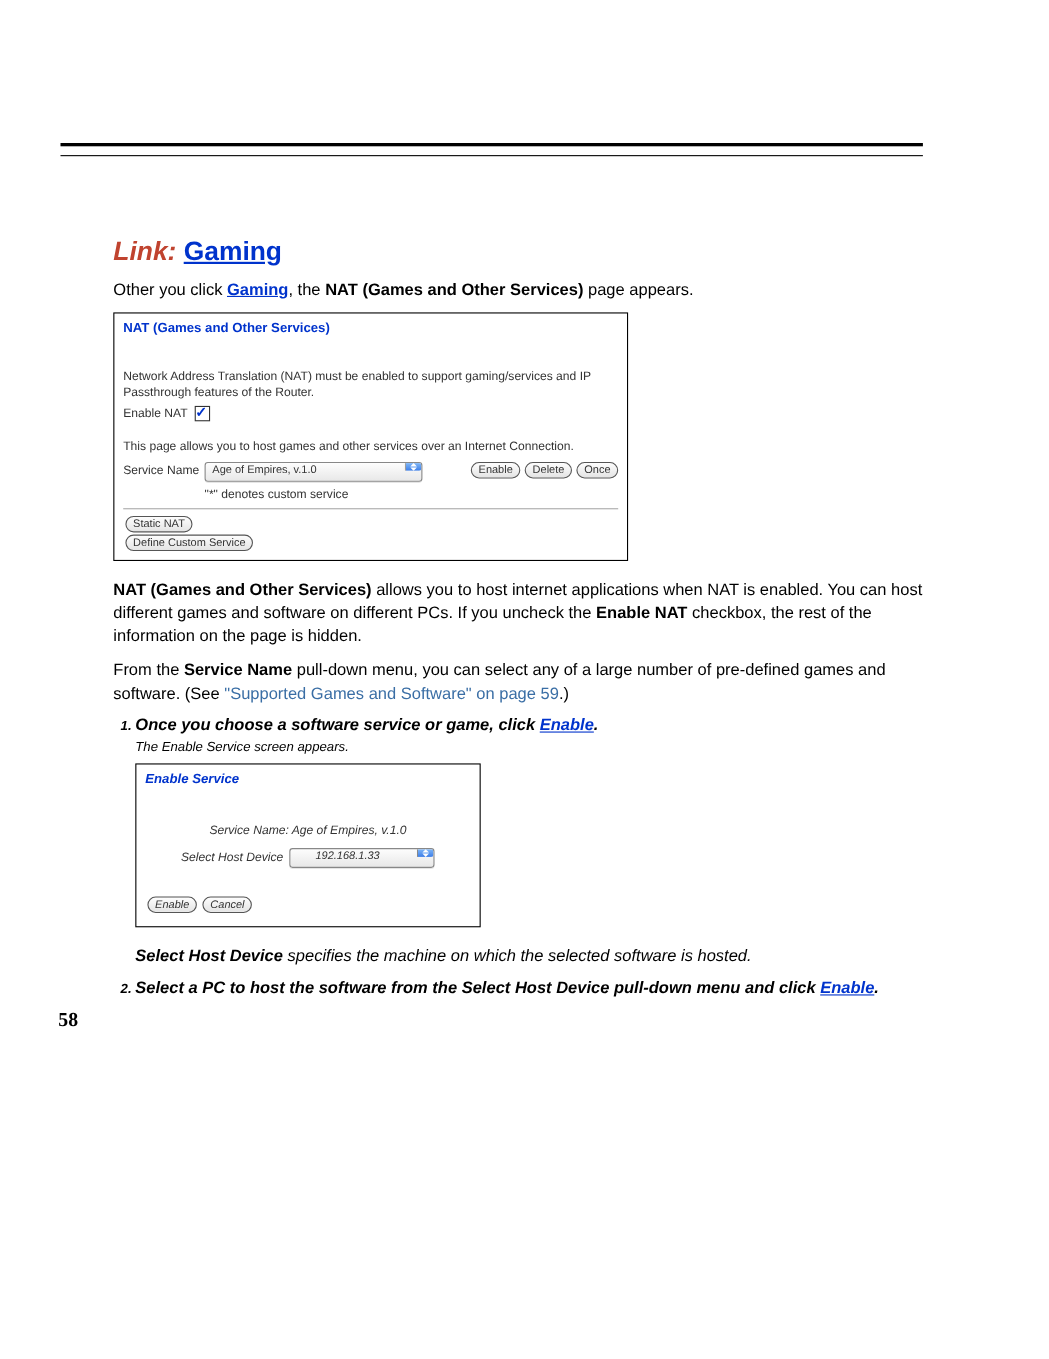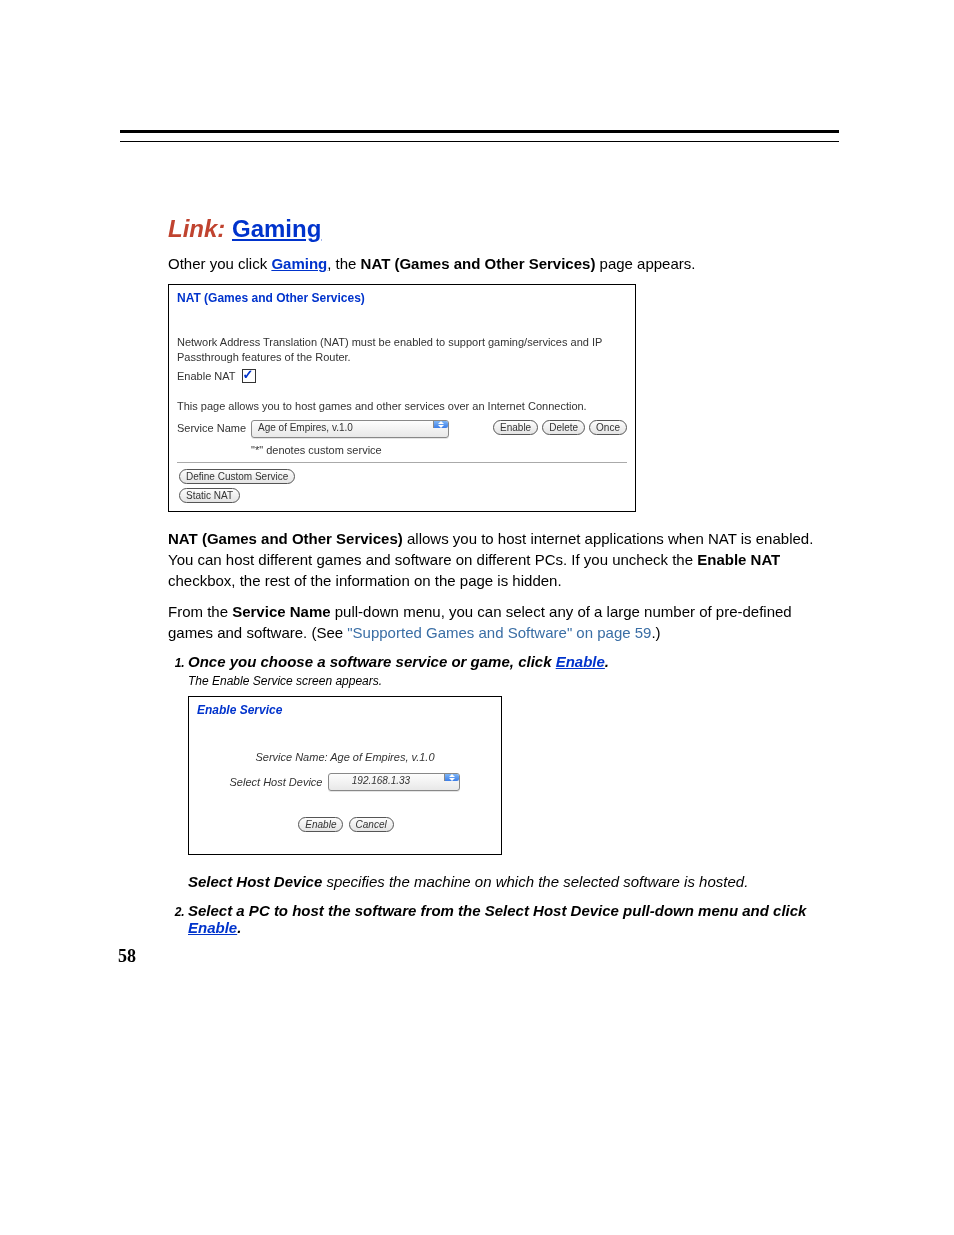--- a/index.html
+++ b/index.html
@@ -5,21 +5,21 @@
   body {
     margin: 0;
     padding: 0;
     background: #fff;
     font-family: Arial, Helvetica, sans-serif;
     font-size: 14px;
     color: #000;
     width: 954px;
   }
   .page {
-    padding: 130px 115px 60px 120px;
+    padding: 130px 115px 60px 55px;
   }
   .header-spacer {
     border-top: 3px solid #000;
     height: 40px;
     position: relative;
   }
   .header-rule {
     border-top: 1px solid #000;
     margin-top: 8px;
   }
@@ -216,22 +216,22 @@
     margin-bottom: 10px;
   }
   .panel2 .host-row {
     display: inline-flex;
     align-items: center;
     gap: 6px;
     font-size: 11px;
     margin-bottom: 26px;
   }
   .panel2 .btns {
-    text-align: center;
-    margin-bottom: 14px;
+    text-align: left;
+    margin-bottom: 4px;
   }
   .page-num {
     font-family: "Times New Roman", serif;
     font-size: 18px;
     font-weight: bold;
     margin-left: -2px;
   }
 </style>
 </head>
 <body>
@@ -271,25 +271,25 @@
             <span class="dropdown-btn"></span>
           </div>
           <div class="service-actions">
             <span class="btn">Enable</span>
             <span class="btn">Delete</span>
             <span class="btn">Once</span>
           </div>
         </div>
         <div class="svc-note">"*" denotes custom service</div>
         <div class="hr-thin"></div>
+        <div class="btn-row" style="margin-top:4px;">
+          <span class="btn">Static NAT</span>
+        </div>
         <div class="btn-row" style="margin-top:2px;">
           <span class="btn">Define Custom Service</span>
-        </div>
-        <div class="btn-row" style="margin-top:4px;">
-          <span class="btn">Static NAT</span>
         </div>
       </div>
     </div>
 
     <p>
       <span class="bold">NAT (Games and Other Services)</span><span> allows you to host internet applications when NAT is enabled. You can host different games and software on different PCs. If you uncheck the </span><span class="bold">Enable NAT</span><span> checkbox, the rest of the information on the page is hidden.</span>
     </p>
 
     <p>
       <span>From the </span><span class="bold">Service Name</span><span> pull-down menu, you can select any of a large number of pre-defined games and software. (See </span><span class="quoted-ref">"Supported Games and Software" on page 59</span><span>.)</span>

